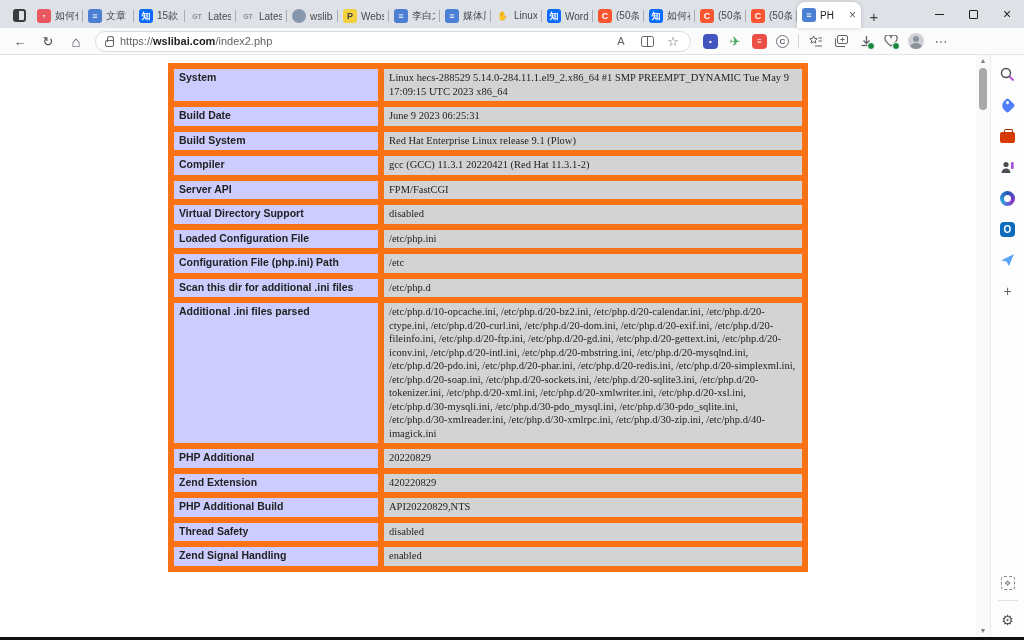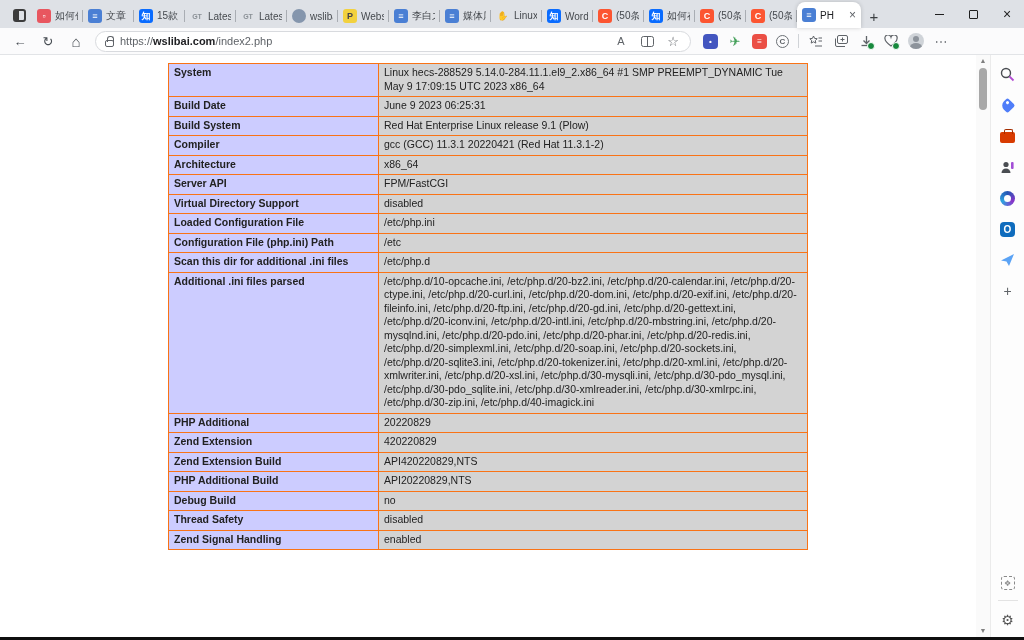--- a/index.html
+++ b/index.html
@@ -50,23 +50,23 @@
   
   .main { display:flex; height:582px; }
   .viewport { width:976px; height:100%; overflow:hidden; background:#fff; }
   .content { width:640px; margin:6px auto 0; }
 
   .php-header { background:#9999cc; border:1px solid #666; height:54px; display:flex; align-items:center; padding:0 14px; position:relative; }
   .php-header h1 { font-size:14px; font-weight:bold; color:#1d1d35; }
   .php-logo { position:absolute; right:9px; top:6px; }
 
   table.info { width:100%; border-collapse:collapse; margin-top:8px; }
-  table.info td { border:1px solid #f97316; padding:2px 5px 3px; font-size:10.5px; line-height:13.5px; color:#222; vertical-align:baseline; }
+  table.info td { border:6px solid #f97316; padding:2px 5px 3px; font-size:10.5px; line-height:13.5px; color:#222; vertical-align:baseline; }
   td.l { background:#ccccff; font-weight:bold; width:210px; }
-  td.v { background:#d3d3d3; word-break:break-word; }
+  td.v { background:#d3d3d3; word-break:break-word;font-family:Liberation Serif, serif; }
 
   
   .scrollbar { width:14px; background:#fafafa; display:flex; flex-direction:column; align-items:center; padding:2px 0; }
   .sb-arrow { font-size:7px; color:#7f7f7f; line-height:8px; }
   .sb-thumb { width:8px; height:42px; background:#a8a8a8; border-radius:4px; margin-top:3px; }
   .sb-spacer { flex:1; }
 
   
   .edge-sidebar { width:34px; background:#fdfdfd; border-left:1px solid #ebebeb; display:flex; flex-direction:column; align-items:center; padding:10px 0 8px; gap:13px; }
   .sb-icon { width:18px; height:18px; display:flex; align-items:center; justify-content:center; font-size:13px; color:#555; }
@@ -242,24 +242,20 @@
             </tr>
             <tr>
               <td class="l">Build System</td>
               <td class="v">Red Hat Enterprise Linux release 9.1 (Plow)</td>
             </tr>
             <tr>
               <td class="l">Compiler</td>
               <td class="v">gcc (GCC) 11.3.1 20220421 (Red Hat 11.3.1-2)</td>
             </tr>
             <tr>
-              <td class="l">Architecture</td>
-              <td class="v">x86_64</td>
-            </tr>
-            <tr>
               <td class="l">Server API</td>
               <td class="v">FPM/FastCGI</td>
             </tr>
             <tr>
               <td class="l">Virtual Directory Support</td>
               <td class="v">disabled</td>
             </tr>
             <tr>
               <td class="l">Loaded Configuration File</td>
               <td class="v">/etc/php.ini</td>
@@ -278,30 +274,22 @@
             </tr>
             <tr>
               <td class="l">PHP Additional</td>
               <td class="v">20220829</td>
             </tr>
             <tr>
               <td class="l">Zend Extension</td>
               <td class="v">420220829</td>
             </tr>
             <tr>
-              <td class="l">Zend Extension Build</td>
-              <td class="v">API420220829,NTS</td>
-            </tr>
-            <tr>
               <td class="l">PHP Additional Build</td>
               <td class="v">API20220829,NTS</td>
-            </tr>
-            <tr>
-              <td class="l">Debug Build</td>
-              <td class="v">no</td>
             </tr>
             <tr>
               <td class="l">Thread Safety</td>
               <td class="v">disabled</td>
             </tr>
             <tr>
               <td class="l">Zend Signal Handling</td>
               <td class="v">enabled</td>
             </tr>
           </tbody>

